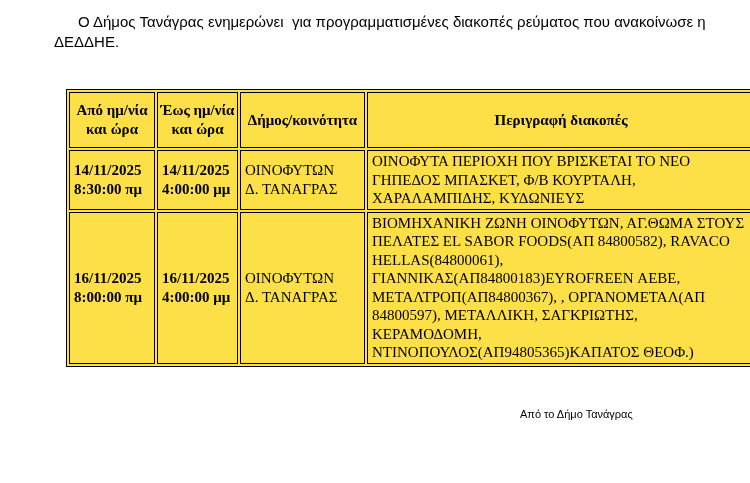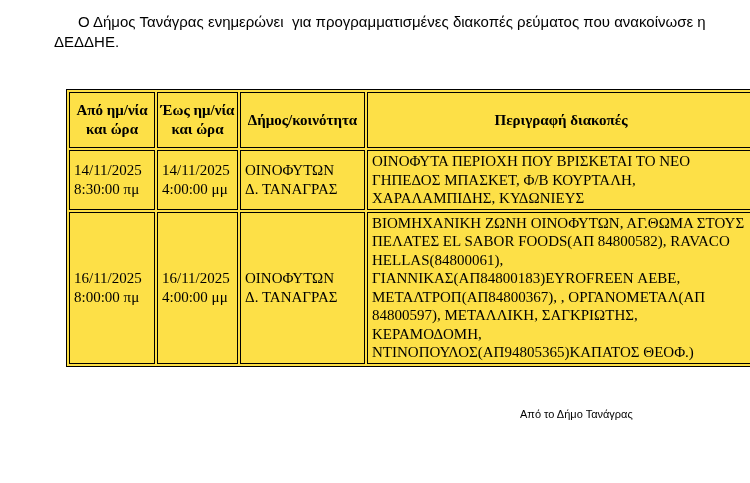--- a/index.html
+++ b/index.html
@@ -63,21 +63,21 @@
     padding: 1px 2px;
   }
   table.outage-table td {
     text-align: left;
     line-height: 18.5px;
     padding: 1px 4px;
   }
   tr.r-header { height: 56px; }
   tr.r-1 { height: 58px; }
   tr.r-2 { height: 148px; }
-  td.cell-datetime { font-weight: normal; }
+  td.cell-datetime { font-weight: bold; }
   .footer {
     margin: 38px 0 0 476px;
     font-size: 11px;
     line-height: 19px;
     color: #000000;
   }
 </style>
 </head>
 <body>
 

